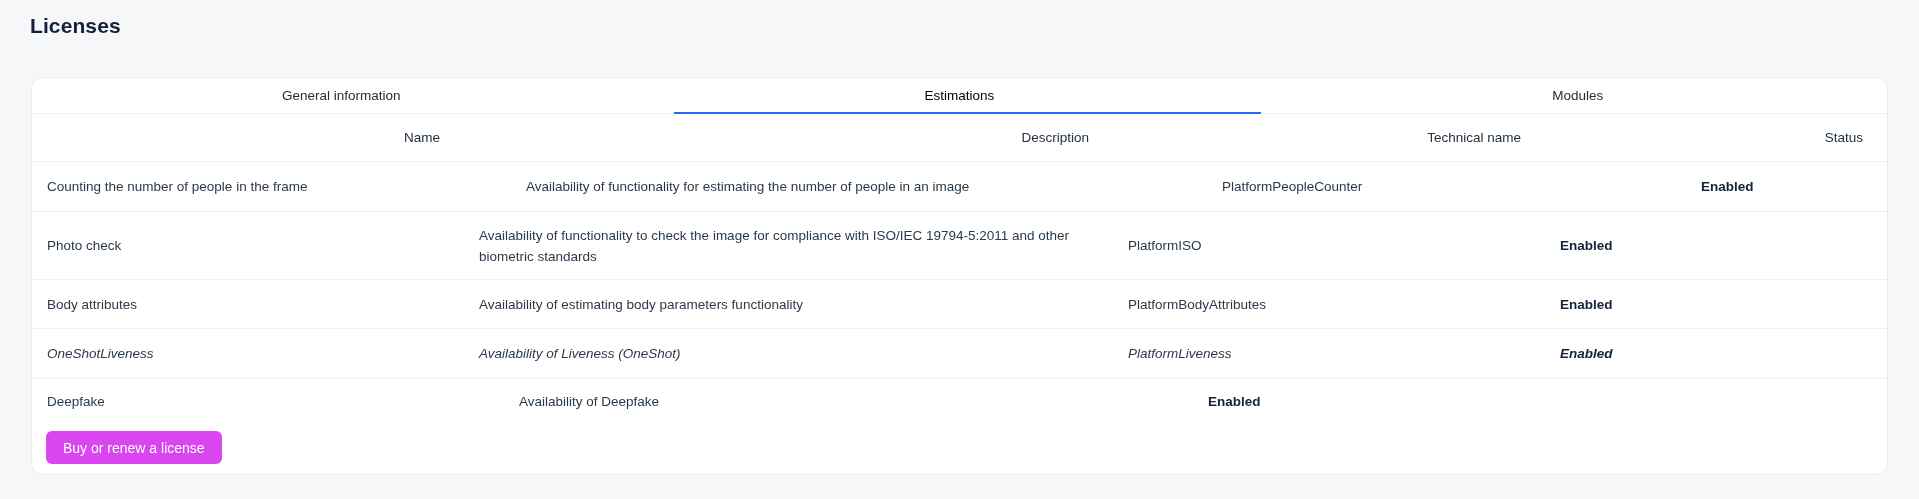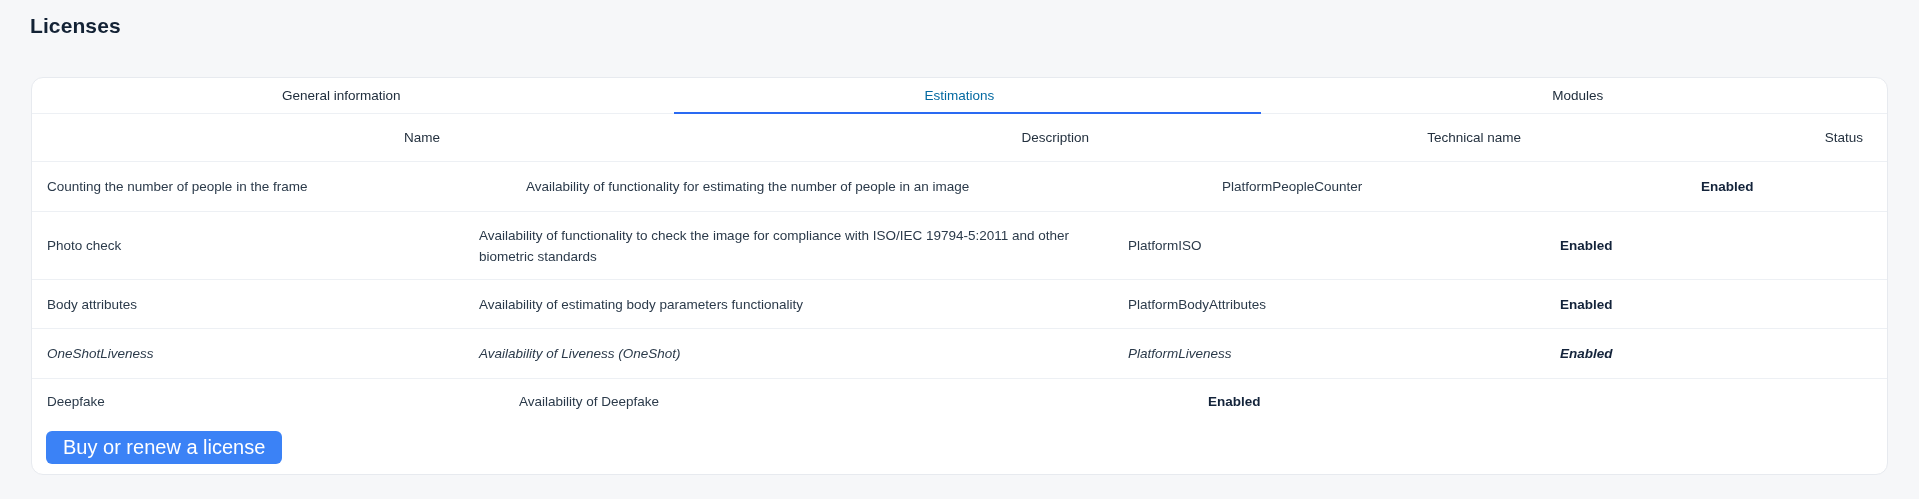--- a/index.html
+++ b/index.html
@@ -35,21 +35,21 @@
   .tab {
     flex: 1 1 0;
     display: flex;
     align-items: center;
     justify-content: center;
     font-size: 13.5px;
     color: #202e3d;
     cursor: pointer;
     position: relative;
   }
-  .tab.active { color: #0369a1; justify-content: center; }
+  .tab.active { color: #000000; justify-content: center; }
   .tab.active::after {
     content: "";
     position: absolute;
     left: 24px; right: 8px; bottom: -1px;
     height: 2px;
     background: #2a6af2;
   }
   
   .trow {
     display: grid;
@@ -72,24 +72,24 @@
   .row-h3 { min-height: 49px; }
   .row-h4 { min-height: 50px; font-style: italic; }
   .row-h5 { min-height: 44px; gap: 40px; }
   .cell.status { font-weight: 700; color: #13233a; }
   
   .buy-button {
     display: inline-block;
     margin: 8px 0 0 14px;
     height: 33px;
     padding: 0 17px;
-    background: #3b82f6;
+    background: #d946ef;
     color: #ffffff;
     font-family: "Liberation Sans", "DejaVu Sans", sans-serif;
-    font-size: 20px;
+    font-size: 14px;
     border: none;
     border-radius: 6px;
     cursor: pointer;
   }
 </style>
 </head>
 <body>
 
 <div class="page">
   <div class="page-title">Licenses</div>

